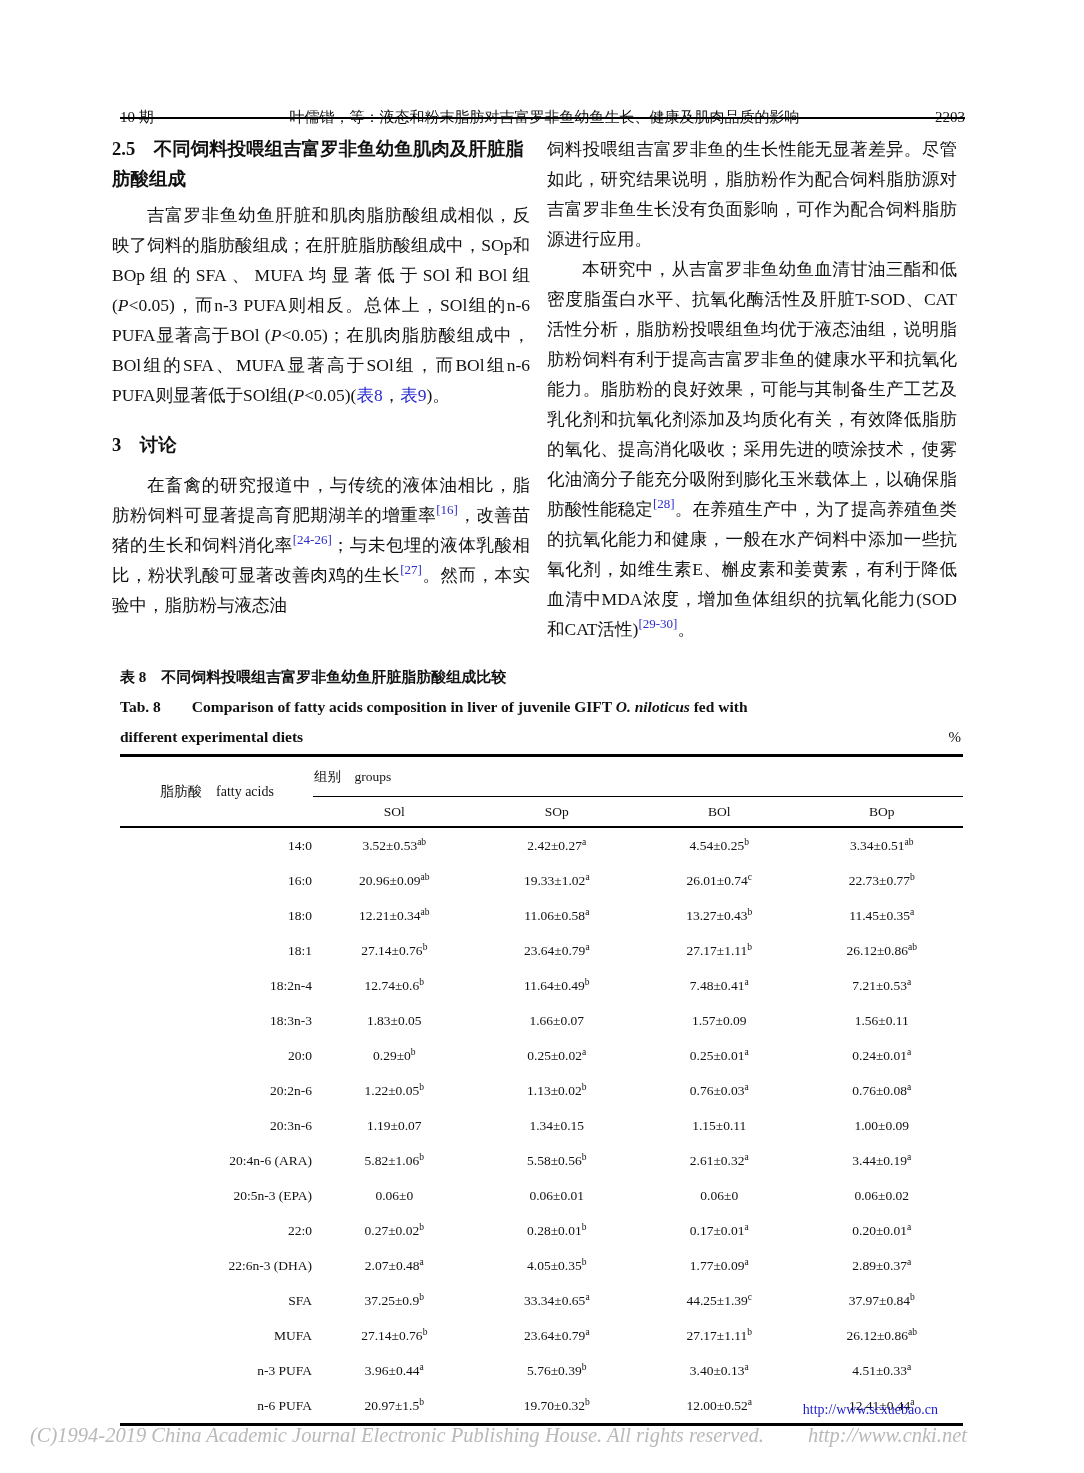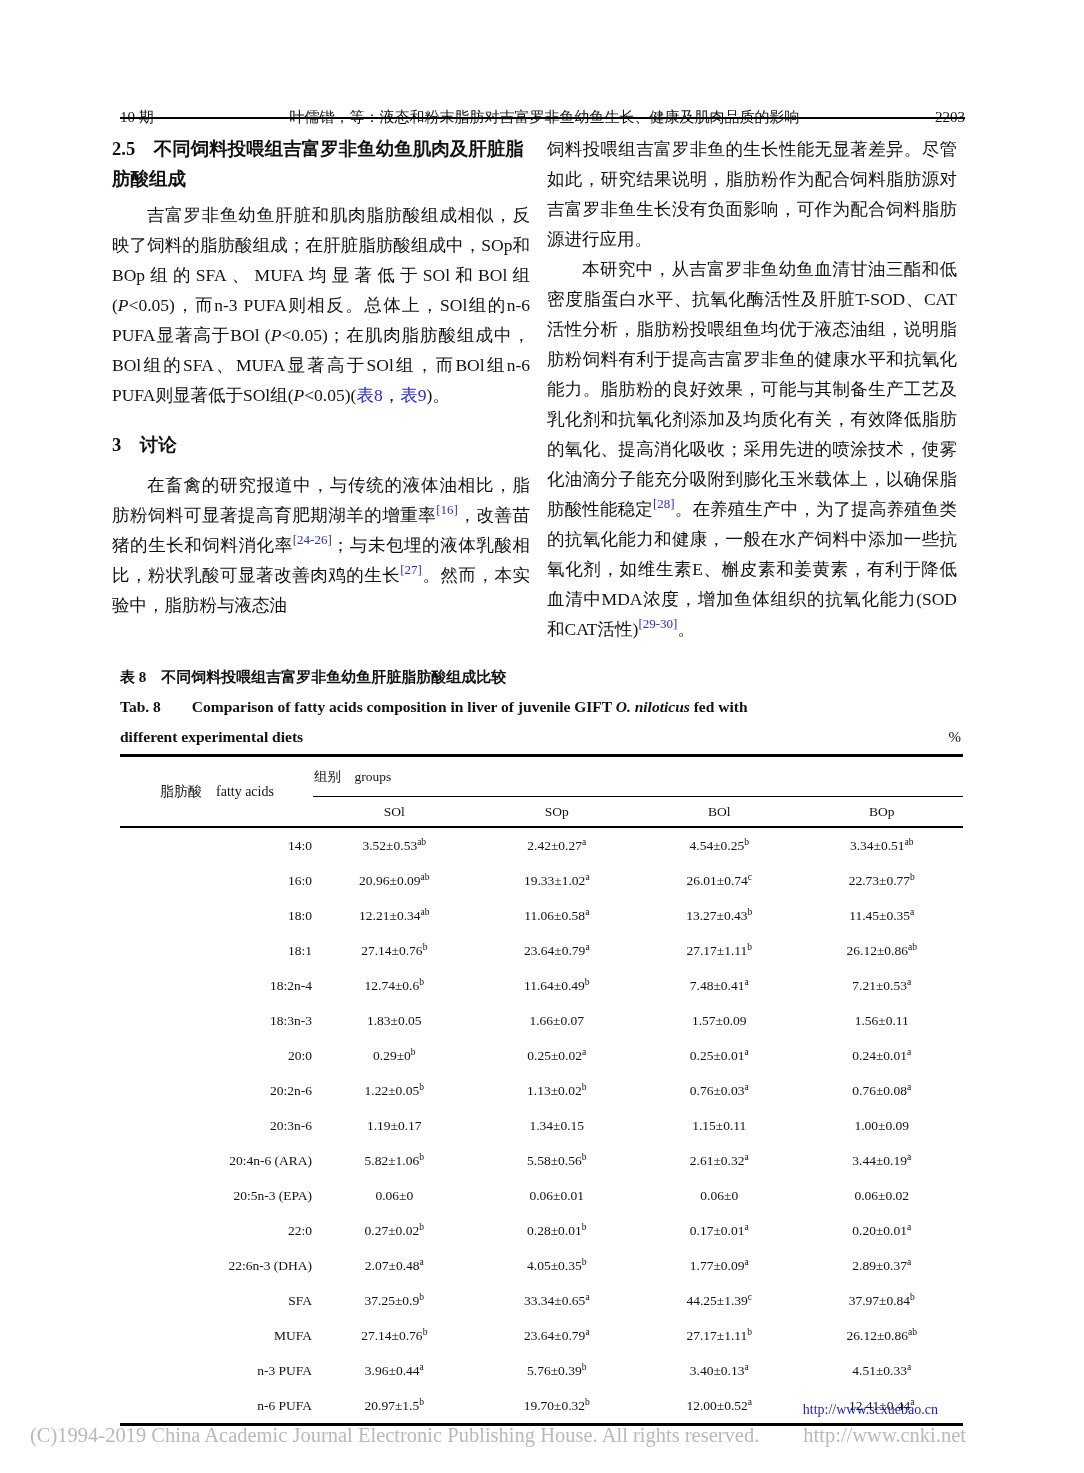--- a/index.html
+++ b/index.html
@@ -71,21 +71,21 @@
   tbody td.lbl{text-align:right; padding-left:35px;}
   tbody td.val{text-align:center;}
   td.val sup{font-size:9.5px; line-height:0; vertical-align:super;}
   
   .site-link{
     position:absolute; top:1402px; right:146px;
     font-size:14px; color:#1a1acc;
   }
   .watermark{
     position:absolute; top:1424px; left:30px; width:1024px;
-    font-size:20.5px; color:#b9b9b9; white-space:nowrap;
+    font-size:20.5px; color:#b9b9b9; white-space:nowrap;font-style:italic;
   }
   .watermark .wm-gap{display:inline-block; width:44px;}
 </style>
 </head>
 <body>
 
 <div class="page">
 
   <div class="hdr">
     <span>10 期</span>
@@ -187,21 +187,21 @@
           </tr>
           <tr>
             <td class="lbl">20:2n-6</td>
             <td class="val">1.22±0.05<sup>b</sup></td>
             <td class="val">1.13±0.02<sup>b</sup></td>
             <td class="val">0.76±0.03<sup>a</sup></td>
             <td class="val">0.76±0.08<sup>a</sup></td>
           </tr>
           <tr>
             <td class="lbl">20:3n-6</td>
-            <td class="val">1.19±0.17</td>
+            <td class="val">1.19±0.07</td>
             <td class="val">1.34±0.15</td>
             <td class="val">1.15±0.11</td>
             <td class="val">1.00±0.09</td>
           </tr>
           <tr>
             <td class="lbl">20:4n-6 (ARA)</td>
             <td class="val">5.82±1.06<sup>b</sup></td>
             <td class="val">5.58±0.56<sup>b</sup></td>
             <td class="val">2.61±0.32<sup>a</sup></td>
             <td class="val">3.44±0.19<sup>a</sup></td>

